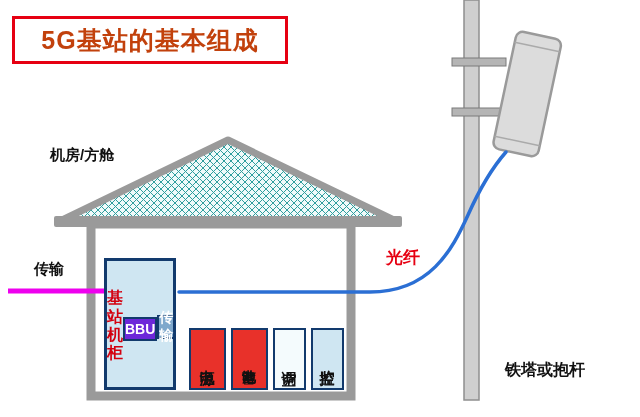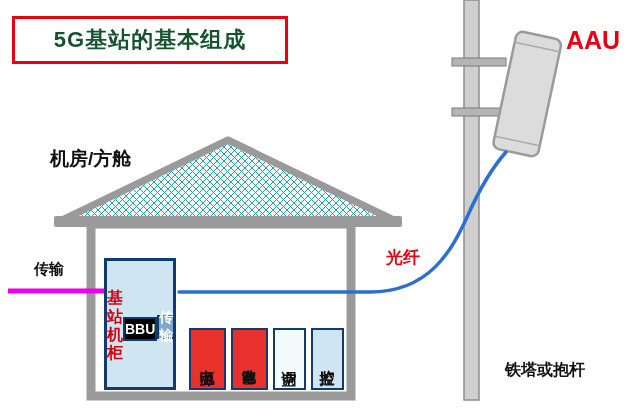--- a/index.html
+++ b/index.html
@@ -11,45 +11,45 @@
     font-family:"Liberation Sans","DejaVu Sans",sans-serif;
   }
   .layer-svg{position:absolute;left:0;top:0;z-index:1;}
 
   .title-box{
     position:absolute;left:12px;top:16px;width:270px;height:42px;
     border:3px solid #e60012;background:#ffffff;
     display:flex;align-items:center;justify-content:center;
     z-index:3;
   }
-  .title-box span{color:#14532d;font-size:22px;font-weight:bold;letter-spacing:1px;}
+  .title-box span{color:#c2410c;font-size:25px;font-weight:bold;letter-spacing:1px;}
 
   .lbl{position:absolute;z-index:3;font-weight:bold;color:#111;}
-  .lbl-room{left:50px;top:146px;font-size:19px;}
+  .lbl-room{left:50px;top:146px;font-size:15px;}
   .lbl-trans{left:34px;top:260px;font-size:15px;}
   .lbl-fiber{left:386px;top:246px;font-size:17px;color:#e60012;}
   .lbl-aau{left:566px;top:26px;font-size:25px;color:#e60012;}
   .lbl-tower{left:505px;top:360px;font-size:16px;}
 
   .cabinet{
     position:absolute;left:104px;top:258px;width:72px;height:132px;
     background:#cfe6f2;border:3px solid #123a6d;box-sizing:border-box;
     z-index:2;display:flex;flex-direction:row;align-items:center;
   }
   .cabinet-title{
     margin-top:4px;width:60px;text-align:center;
     color:#d3000f;font-size:16px;font-weight:bold;line-height:1.15;
   }
   .module{
     width:52px;height:24px;margin-top:5px;
     display:flex;align-items:center;justify-content:center;
     border:2px solid #123a6d;box-sizing:border-box;
     color:#ffffff;font-size:14px;font-weight:bold;
   }
-  .module-bbu{background:#000000;margin-top:10px;}
+  .module-bbu{background:#6d28d9;margin-top:10px;}
   .module-transport{background:#7fa8cc;}
 
   .equip{
     position:absolute;top:328px;height:62px;z-index:2;
     display:flex;align-items:center;justify-content:center;
     border:2px solid #123a6d;box-sizing:border-box;
   }
   .equip .vtext{
     writing-mode:vertical-rl;text-orientation:upright;
     font-weight:bold;color:#111;font-size:15px;line-height:1;
@@ -95,21 +95,20 @@
     <path d="M 179 292 L 370 292 C 430 292 452 250 468 215 C 480 188 492 168 506 152" fill="none" stroke="#2b6fd4" stroke-width="3.5" stroke-linecap="round"></path>
   </svg>
 
   <div class="title-box">
     <span>5G基站的基本组成</span>
   </div>
 
   <div class="lbl lbl-room">机房/方舱</div>
   <div class="lbl lbl-trans">传输</div>
   <div class="lbl lbl-fiber">光纤</div>
-  <div class="lbl lbl-aau">AAU</div>
   <div class="lbl lbl-tower">铁塔或抱杆</div>
 
   <div class="cabinet">
     <div class="cabinet-title">基站机柜</div>
     <div class="module module-bbu">
       <span>BBU</span>
     </div>
     <div class="module module-transport">
       <span>传输</span>
     </div>

